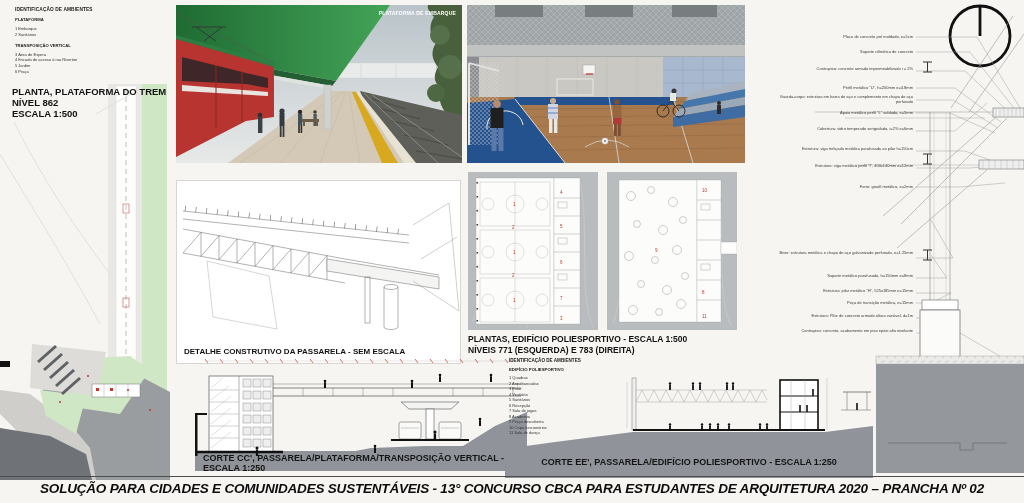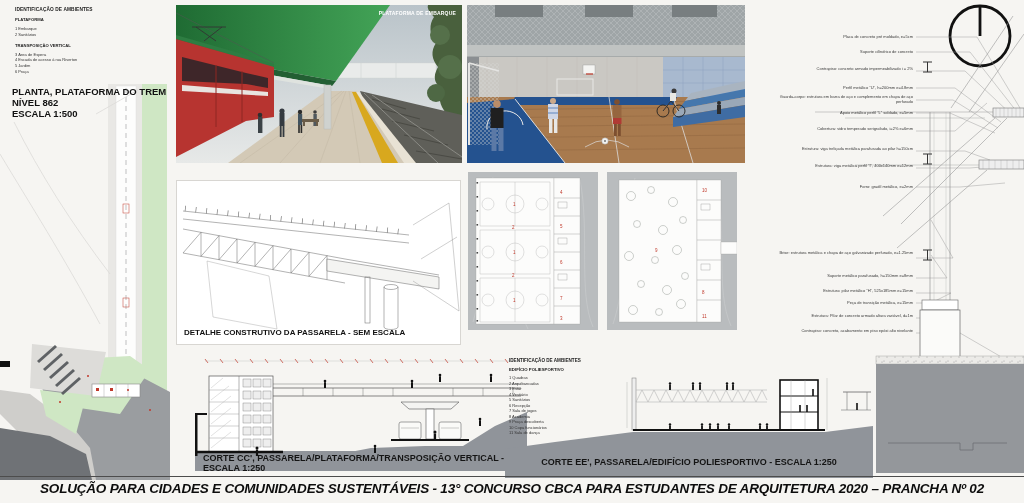--- a/index.html
+++ b/index.html
@@ -251,21 +251,21 @@
           <rect x="203" y="88" width="6" height="8" fill="#e8e8e4"></rect>
       </g>
       <circle cx="252" cy="98" r="2" fill="#2d2d2d"></circle>
         <rect x="250" y="100" width="4" height="9" fill="#2d2d2d"></rect>
       <circle cx="138" cy="136" r="3.2" fill="#f2f2f0" stroke="#999" stroke-width=".4"></circle>
       <circle cx="138" cy="136" r="1" fill="#777"></circle>
     </g>
   </svg>
 </div>
 
-<div class="abs" style="left:176px;top:180px;width:285px;height:165px;background:#fff;border:1px solid #d8d6d2;box-sizing:border-box;">
+<div class="abs" style="left:176px;top:180px;width:285px;height:184px;background:#fff;border:1px solid #d8d6d2;box-sizing:border-box;">
   <svg width="283" height="153" viewBox="0 0 283 153">
     <g stroke="#666" stroke-width=".5" fill="none">
       <line x1="6" y1="30" x2="232" y2="54"></line>
         <line x1="6" y1="38" x2="232" y2="62"></line>
       <line x1="8" y1="27.5" x2="231" y2="51.5" stroke="#777" stroke-width="5.5" stroke-dasharray=".7 10"></line>
       <line x1="6" y1="48" x2="168" y2="78"></line>
         <line x1="6" y1="72" x2="168" y2="102"></line>
       <path d="M24 51.3 V75.3 M42 54.7 V78.7 M60 58 V82 M78 61.3 V85.3 M96 64.7 V88.7 M114 68 V92 M132 71.3 V95.3 M150 74.6 V98.6"></path>
       <path d="M6 72 L24 51.3 M24 75.3 L42 54.7 M42 78.7 L60 58 M60 82 L78 61.3 M78 85.3 L96 64.7 M96 88.7 L114 68 M114 92 L132 71.3 M132 95.3 L150 74.6"></path>
       <polygon points="150,78 262,96 262,108 150,90" fill="#f4f4f2"></polygon>
@@ -387,20 +387,22 @@
         <circle cx="52" cy="140" r="3.5"></circle>
         <circle cx="74" cy="132" r="4.5"></circle>
     </g>
     <g fill="#c0392b" font-size="4.5" font-family="Liberation Sans,sans-serif">
       <text x="48" y="80">9</text>
         <text x="95" y="20">10</text>
         <text x="95" y="122">8</text>
         <text x="95" y="146">11</text>
     </g>
   </svg>
+  <div class="abs cap cap-85 ml" style="left:0;top:162px;width:278px;">PLANTAS, EDIFÍCIO POLIESPORTIVO - ESCALA 1:500
+NÍVEIS 771 (ESQUERDA) E 783 (DIREITA)</div>
 </div>
 
 <div class="abs" style="left:170px;top:352px;width:332px;height:119px;margin-left:25px;">
   <svg width="332" height="119" viewBox="0 0 332 119">
     <polygon points="0,119 0,104 96,104 150,101 176,96 230,94 268,94 300,74 332,60 332,119" fill="#90949a"></polygon>
     <rect x="0" y="99" width="332" height="20" fill="#90949a"></rect>
     <line x1="10" y1="9" x2="326" y2="9" stroke="#bbb" stroke-width=".4"></line>
     <path d="M10 7 l3 4 M25 7 l3 4 M40 7 l3 4 M55 7 l3 4 M70 7 l3 4 M85 7 l3 4 M100 7 l3 4 M115 7 l3 4 M130 7 l3 4 M145 7 l3 4 M160 7 l3 4 M175 7 l3 4 M190 7 l3 4 M205 7 l3 4 M220 7 l3 4 M235 7 l3 4 M250 7 l3 4 M265 7 l3 4 M280 7 l3 4 M295 7 l3 4 M310 7 l3 4" stroke="#c0392b" stroke-width=".7"></path>
     <g>
       <rect x="14" y="24" width="64" height="76" fill="#fff" stroke="#555" stroke-width=".7"></rect>

